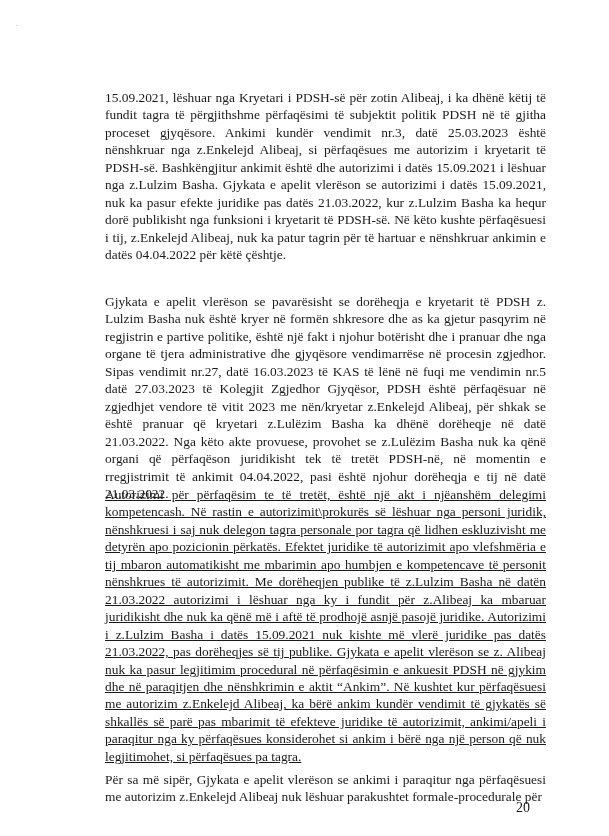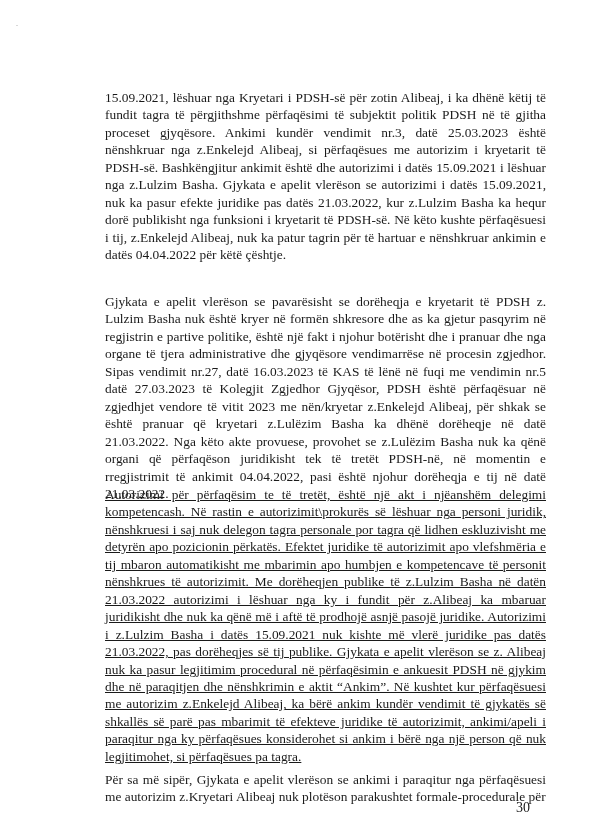--- a/index.html
+++ b/index.html
@@ -21,15 +21,15 @@
   }
 </style>
 </head>
 <body>
 
 <div class="page">
   <div class="speck"></div>
   <p class="para p1">15.09.2021, lëshuar nga Kryetari i PDSH-së për zotin Alibeaj, i ka dhënë këtij të fundit tagra të përgjithshme përfaqësimi të subjektit politik PDSH në të gjitha proceset gjyqësore. Ankimi kundër vendimit nr.3, datë 25.03.2023 është nënshkruar nga z.Enkelejd Alibeaj, si përfaqësues me autorizim i kryetarit të PDSH-së. Bashkëngjitur ankimit është dhe autorizimi i datës 15.09.2021 i lëshuar nga z.Lulzim Basha. Gjykata e apelit vlerëson se autorizimi i datës 15.09.2021, nuk ka pasur efekte juridike pas datës 21.03.2022, kur z.Lulzim Basha ka hequr dorë publikisht nga funksioni i kryetarit të PDSH-së. Në këto kushte përfaqësuesi i tij, z.Enkelejd Alibeaj, nuk ka patur tagrin për të hartuar e nënshkruar ankimin e datës 04.04.2022 për këtë çështje.</p>
   <p class="para p2">Gjykata e apelit vlerëson se pavarësisht se dorëheqja e kryetarit të PDSH z. Lulzim Basha nuk është kryer në formën shkresore dhe as ka gjetur pasqyrim në regjistrin e partive politike, është një fakt i njohur botërisht dhe i pranuar dhe nga organe të tjera administrative dhe gjyqësore vendimarrëse në procesin zgjedhor. Sipas vendimit nr.27, datë 16.03.2023 të KAS të lënë në fuqi me vendimin nr.5 datë 27.03.2023 të Kolegjit Zgjedhor Gjyqësor, PDSH është përfaqësuar në zgjedhjet vendore të vitit 2023 me nën/kryetar z.Enkelejd Alibeaj, për shkak se është pranuar që kryetari z.Lulëzim Basha ka dhënë dorëheqje në datë 21.03.2022. Nga këto akte provuese, provohet se z.Lulëzim Basha nuk ka qënë organi që përfaqëson juridikisht tek të tretët PDSH-në, në momentin e rregjistrimit të ankimit 04.04.2022, pasi është njohur dorëheqja e tij në datë 21.03.2022.</p>
   <p class="para p3">Autorizimi për përfaqësim te të tretët, është një akt i njëanshëm delegimi kompetencash. Në rastin e autorizimit\prokurës së lëshuar nga personi juridik, nënshkruesi i saj nuk delegon tagra personale por tagra që lidhen eskluzivisht me detyrën apo pozicionin përkatës. Efektet juridike të autorizimit apo vlefshmëria e tij mbaron automatikisht me mbarimin apo humbjen e kompetencave të personit nënshkrues të autorizimit. Me dorëheqjen publike të z.Lulzim Basha në datën 21.03.2022 autorizimi i lëshuar nga ky i fundit për z.Alibeaj ka mbaruar juridikisht dhe nuk ka qënë më i aftë të prodhojë asnjë pasojë juridike. Autorizimi i z.Lulzim Basha i datës 15.09.2021 nuk kishte më vlerë juridike pas datës 21.03.2022, pas dorëheqjes së tij publike. Gjykata e apelit vlerëson se z. Alibeaj nuk ka pasur legjitimim procedural në përfaqësimin e ankuesit PDSH në gjykim dhe në paraqitjen dhe nënshkrimin e aktit “Ankim”. Në kushtet kur përfaqësuesi me autorizim z.Enkelejd Alibeaj, ka bërë ankim kundër vendimit të gjykatës së shkallës së parë pas mbarimit të efekteve juridike të autorizimit, ankimi/apeli i paraqitur nga ky përfaqësues konsiderohet si ankim i bërë nga një person që nuk legjitimohet, si përfaqësues pa tagra.</p>
-  <p class="para p4">Për sa më sipër, Gjykata e apelit vlerëson se ankimi i paraqitur nga përfaqësuesi me autorizim z.Kryetari Alibeaj nuk plotëson parakushtet formale-procedurale për</p>
-  <div class="pagenum">30</div>
+  <p class="para p4">Për sa më sipër, Gjykata e apelit vlerëson se ankimi i paraqitur nga përfaqësuesi me autorizim z.Enkelejd Alibeaj nuk lëshuar parakushtet formale-procedurale për</p>
+  <div class="pagenum">20</div>
 </div>
 
 </body></html>

